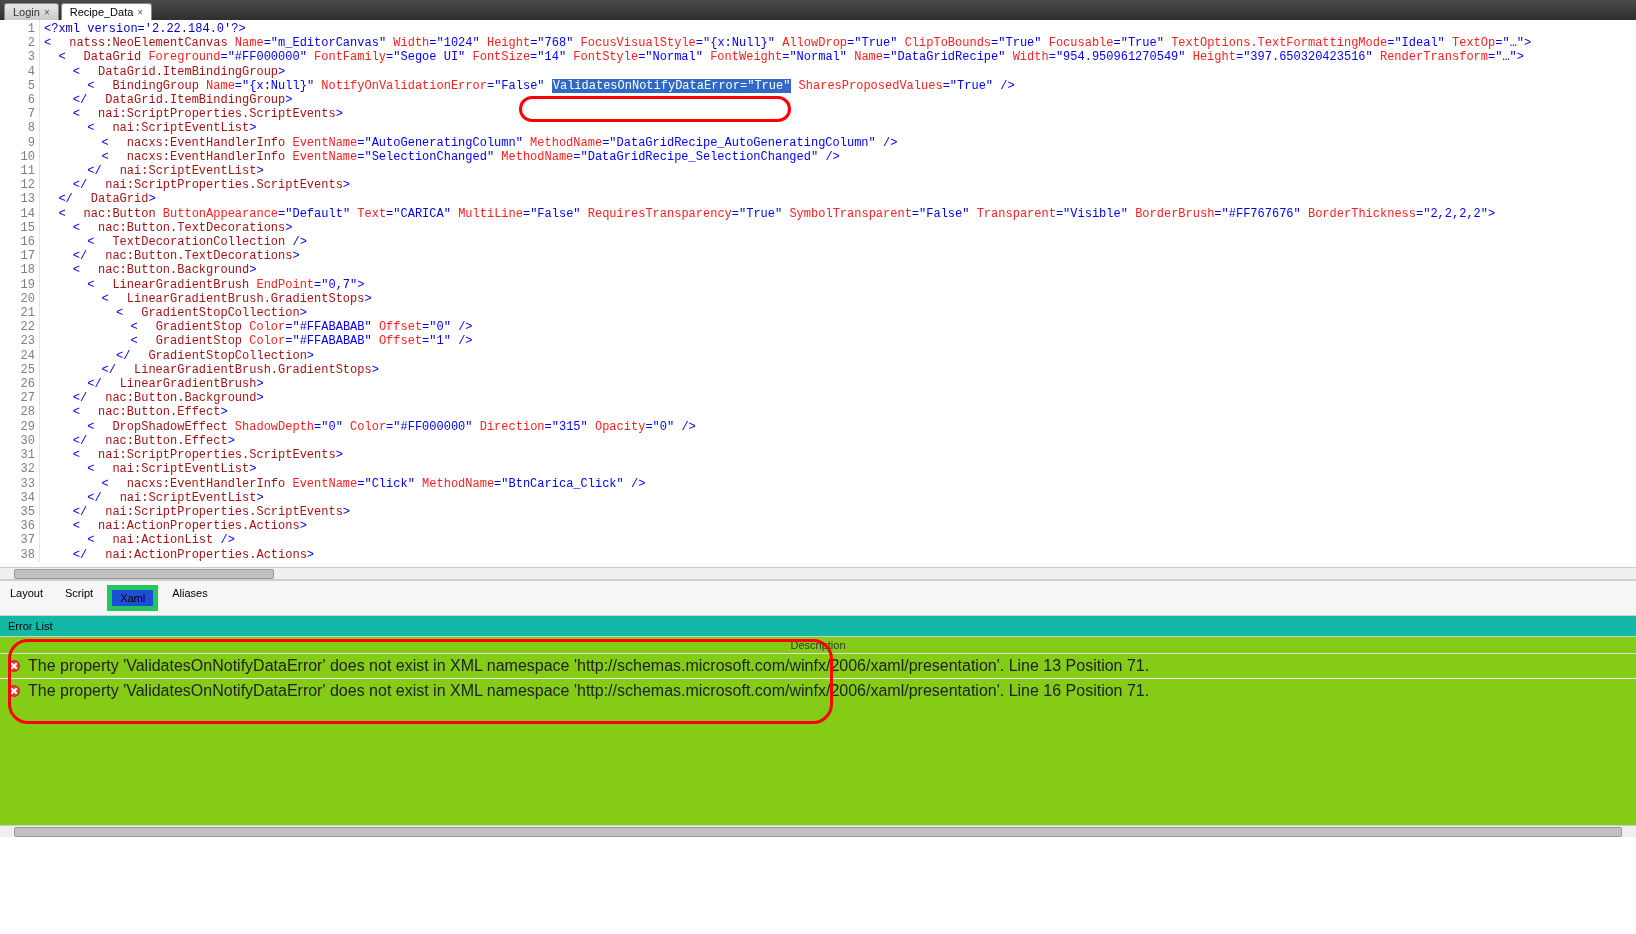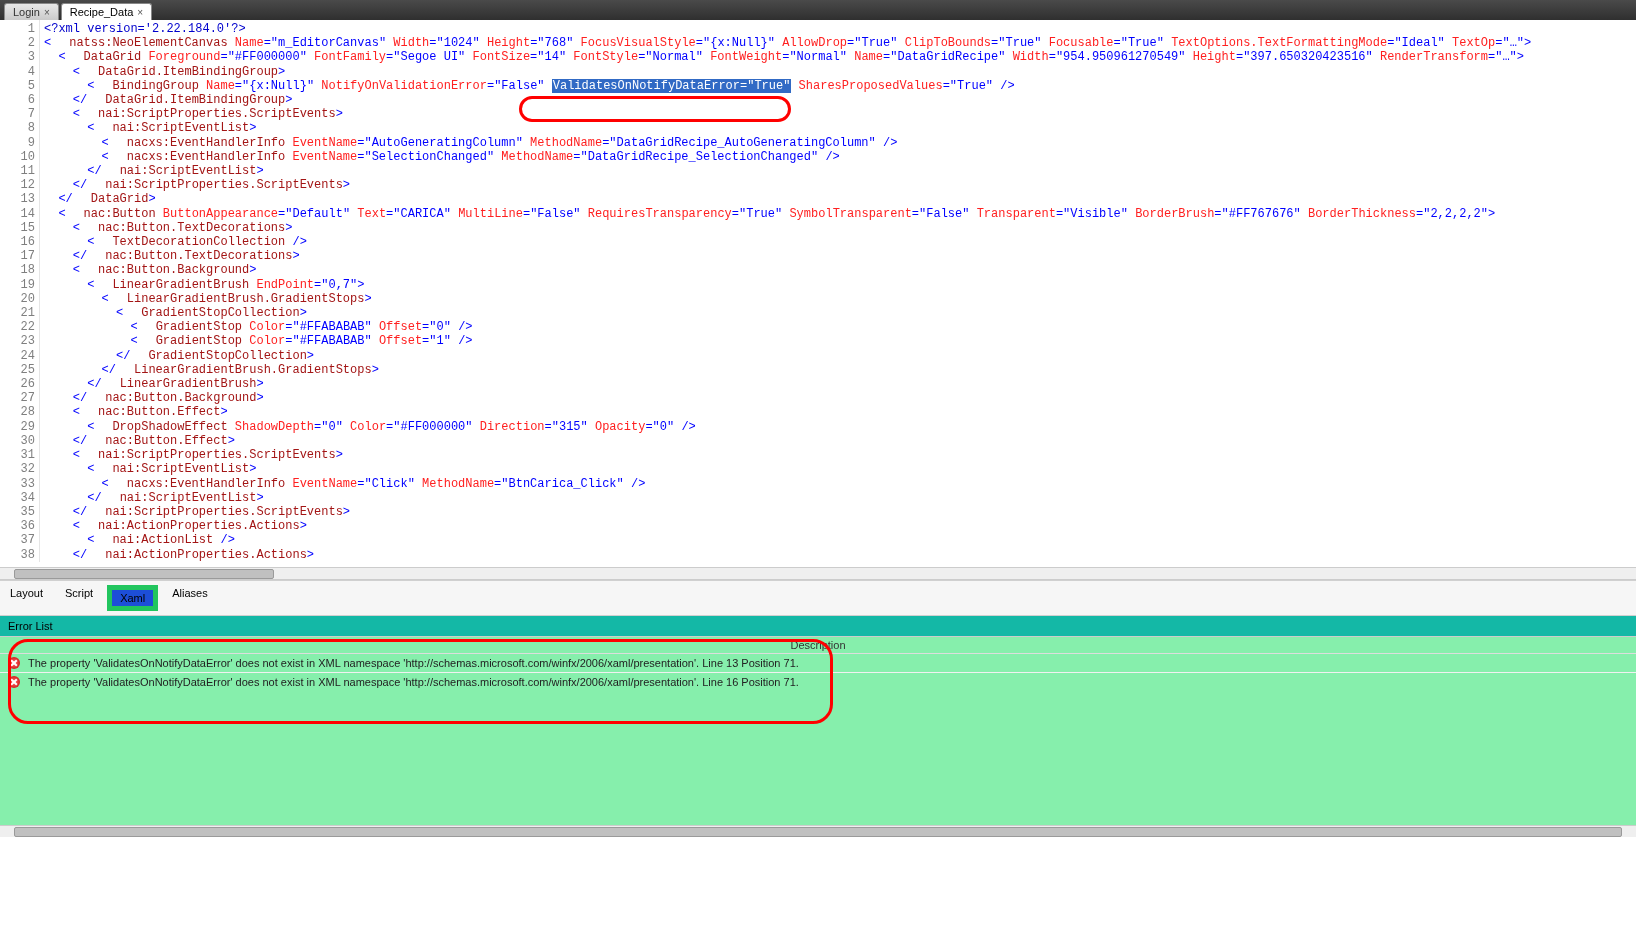--- a/index.html
+++ b/index.html
@@ -24,23 +24,23 @@
   .br { color:#0000ff; }
   .sel { background:#316ac5; color:#fff; padding:0 1px; }
 
   .highlight-oval { position:absolute; border:3px solid #ff0000; border-radius:20px; pointer-events:none; }
 
   .bottom-tabs { display:flex; gap:6px; padding:4px 2px; border-top:1px solid #d0d0d0; border-bottom:1px solid #d0d0d0; background:#f6f6f6; font-size:11px; }
   .btab { padding:2px 8px; cursor:pointer; }
   .btab.active { border:5px solid #22c55e; background:#1d4ed8; }
 
   .panel-header { padding:4px 8px; background:#14b8a6; border-bottom:1px solid #ccc; font-size:11px; }
-  .errlist { position:relative; background:#86efac; }
+  .errlist { position:relative; background:#84cc16; }
   .errlist-header { text-align:center; font-size:11px; padding:2px 0; border-bottom:1px solid #ddd; color:#333; }
-  .err-row { display:flex; align-items:center; gap:8px; padding:3px 8px; font-size:11px; color:#222; }
+  .err-row { display:flex; align-items:center; gap:8px; padding:3px 8px; font-size:16px; color:#222; }
   .err-row + .err-row { border-top:1px solid #f1f1f1; }
   .err-icon { width:12px; height:12px; border-radius:50%; background:radial-gradient(#ff6b6b,#c40000); position:relative; flex-shrink:0; }
   .err-icon::before, .err-icon::after { content:""; position:absolute; left:2px; top:5px; width:8px; height:2px; background:#fff; }
   .err-icon::before { transform:rotate(45deg); }
   .err-icon::after { transform:rotate(-45deg); }
   .err-scroll { position:absolute; left:0; right:0; bottom:0; height:12px; background:#efefef; border-top:1px solid #ccc; }
   .err-scroll .thumb { position:absolute; left:14px; top:1px; height:10px; right:14px; background:#c0c0c0; border:1px solid #9a9a9a; border-radius:2px; }
 </style>
 </head>
 <body>

